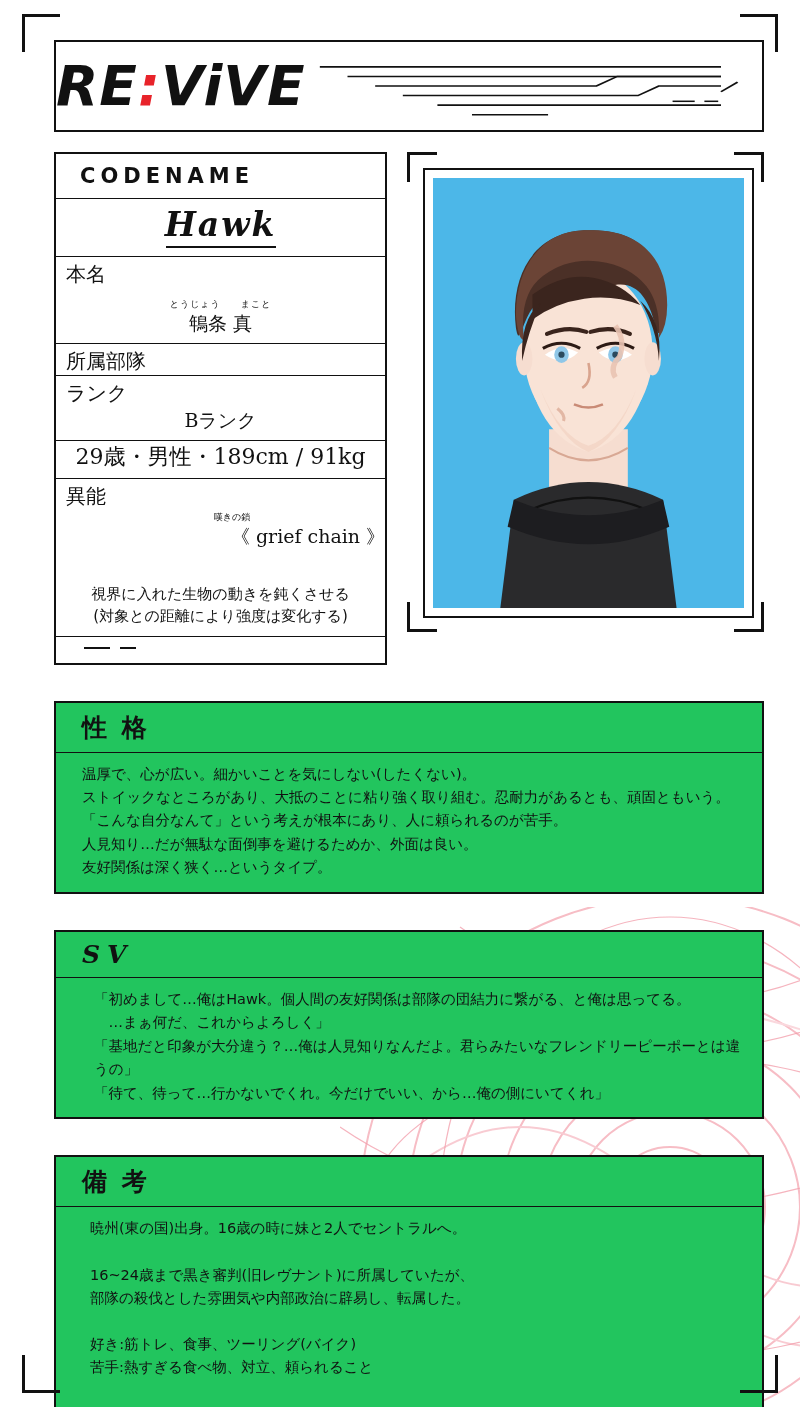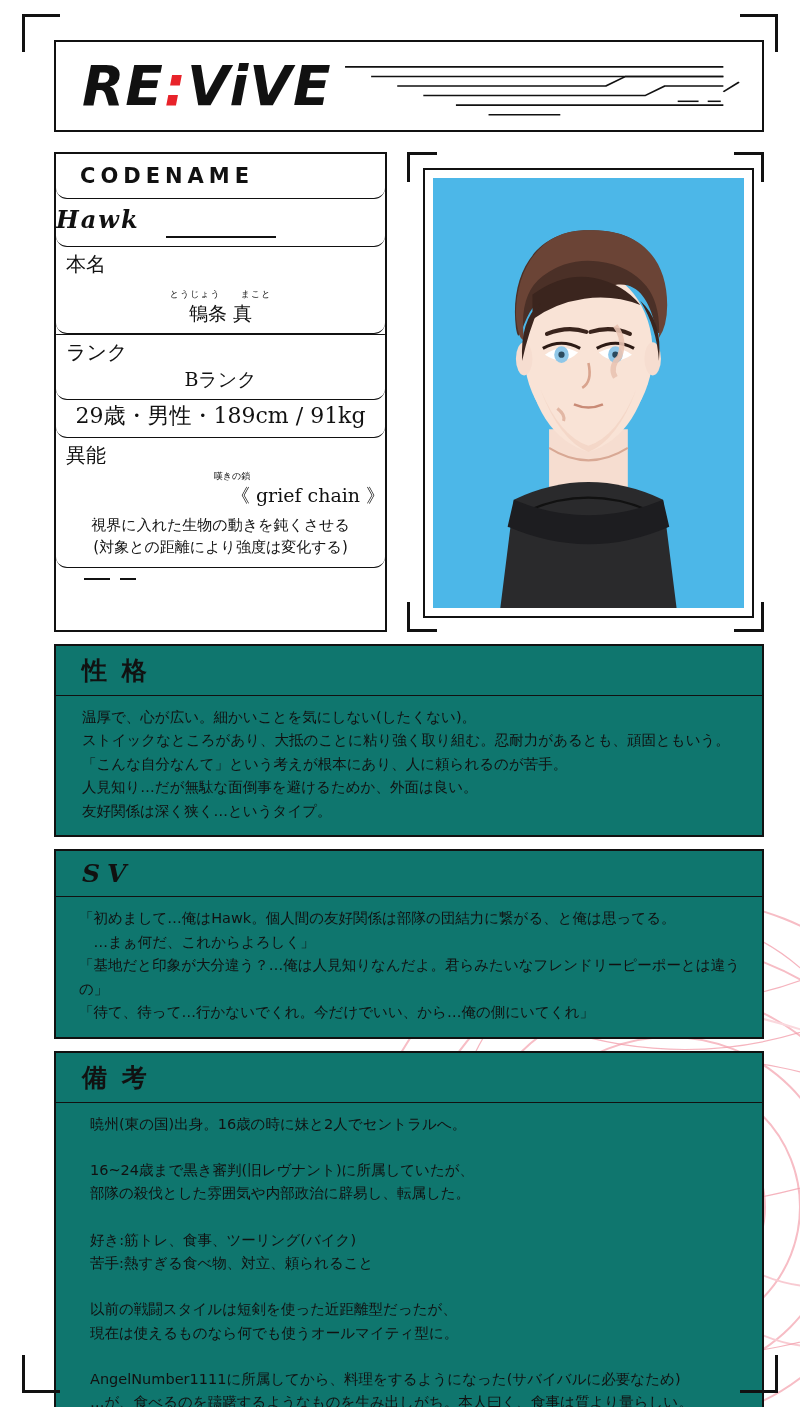--- a/index.html
+++ b/index.html
@@ -50,21 +50,20 @@
     display: flex;
     align-items: center;
     background: #fff;
   }
   .logo {
     font-family: "DejaVu Sans", sans-serif;
     font-weight: bold;
     font-style: italic;
     font-size: 55px;
     letter-spacing: 1px;
-    margin-left: 26px;
     color: #111;
     line-height: 1;
     white-space: nowrap;
   }
   .logo .red { color: #e8232a; }
   .header-lines {
     flex: 1;
     height: 100%;
     position: relative;
   }
@@ -73,34 +72,34 @@
   .top-row {
     display: flex;
     margin: 20px 10px 0 28px;
     gap: 20px;
   }
   .id-table {
     width: 336px;
     border: 2px solid #111;
     background: #fff;
   }
-  .id-table .row { border-bottom: 1.5px solid #111; border-radius: 11px; }
+  .id-table .row { border-bottom: 1.5px solid #111; }
   .id-table .row:last-child { border-bottom: none; }
   .codename-head {
     font-weight: bold;
     font-size: 21px;
     letter-spacing: 5px;
     padding: 10px 0 10px 24px;
     font-family: "DejaVu Sans", sans-serif;
   }
   .codename-value {
-    text-align: left;
+    text-align: center;
     font-family: "DejaVu Serif", serif;
     font-style: italic;
-    font-size: 24px;
+    font-size: 33px;
     font-weight: bold;
     padding: 6px 0 12px;
     letter-spacing: 2px;
     position: relative;
   }
   .codename-value::after {
     content: "";
     position: absolute;
     left: 50%; transform: translateX(-50%);
     bottom: 8px;
@@ -140,20 +139,21 @@
     font-family: "DejaVu Sans", sans-serif;
     padding-top: 3px;
     margin-left: 23px;
   }
   .ability-desc {
     text-align: center;
     font-size: 15px;
     line-height: 1.45;
     padding: 6px 6px 8px;
     font-family: "DejaVu Sans", sans-serif;
+    margin-top: 28px;
   }
   .id-footer {
     height: 26px;
     position: relative;
   }
   .id-footer .dash {
     position: absolute;
     left: 28px; top: 10px;
     width: 26px; height: 2px;
     background: #111;
@@ -190,23 +190,23 @@
     border: 3px solid #111;
     z-index: 4;
   }
   .pcorner.tl { top: 0; left: 0; border-right: none; border-bottom: none; }
   .pcorner.tr { top: 0; right: 0; border-left: none; border-bottom: none; }
   .pcorner.bl { bottom: 0; left: 0; border-right: none; border-top: none; }
   .pcorner.br { bottom: 0; right: 0; border-left: none; border-top: none; }
 
   
   .panel {
-    margin: 12px 10px 0 28px;
+    margin: 36px 10px 0 28px;
     border: 2px solid #111;
-    background: #0f766e;
+    background: #22c55e;
   }
   .panel-title {
     font-size: 25px;
     font-weight: bold;
     padding: 8px 0 8px 26px;
     border-bottom: 1.5px solid #111;
     font-family: "DejaVu Sans", sans-serif;
     letter-spacing: 3px;
   }
   .panel-title.sv {
@@ -215,21 +215,21 @@
     letter-spacing: 7px;
   }
   .panel-body {
     padding: 10px 14px 12px 26px;
     font-size: 14.5px;
     line-height: 1.62;
     font-family: "DejaVu Sans", sans-serif;
     white-space: pre-wrap;
   }
   .panel-body.remarks { padding-left: 34px; line-height: 1.6; }
-  .panel-body.sv { padding-left: 23px; }
+  .panel-body.sv { padding-left: 38px; }
 </style>
 </head>
 <body>
 
 <svg class="bg-swirl" viewBox="0 0 620 620">
   <g fill="none" stroke="#f4a9b4" stroke-width="2" opacity="0.9">
     <circle cx="330" cy="300" r="60"></circle>
     <circle cx="330" cy="300" r="95"></circle>
     <circle cx="330" cy="300" r="130"></circle>
     <circle cx="330" cy="300" r="170"></circle>
@@ -293,20 +293,21 @@
         <div class="field-label">本名</div>
         <div class="field-value">
           <span class="ruby-wrap">
             <span class="ruby-line">とうじょう　　まこと</span><br>
             <span>鵇条 真</span>
           </span>
         </div>
       </div>
 
       <div class="row">
+        <div class="field-label">所属部隊</div>
       </div>
 
       <div class="row">
         <div class="field-label">ランク</div>
         <div class="field-value">Bランク</div>
       </div>
 
       <div class="row">
         <div class="field-value small">29歳・男性・189cm / 91kg</div>
       </div>

